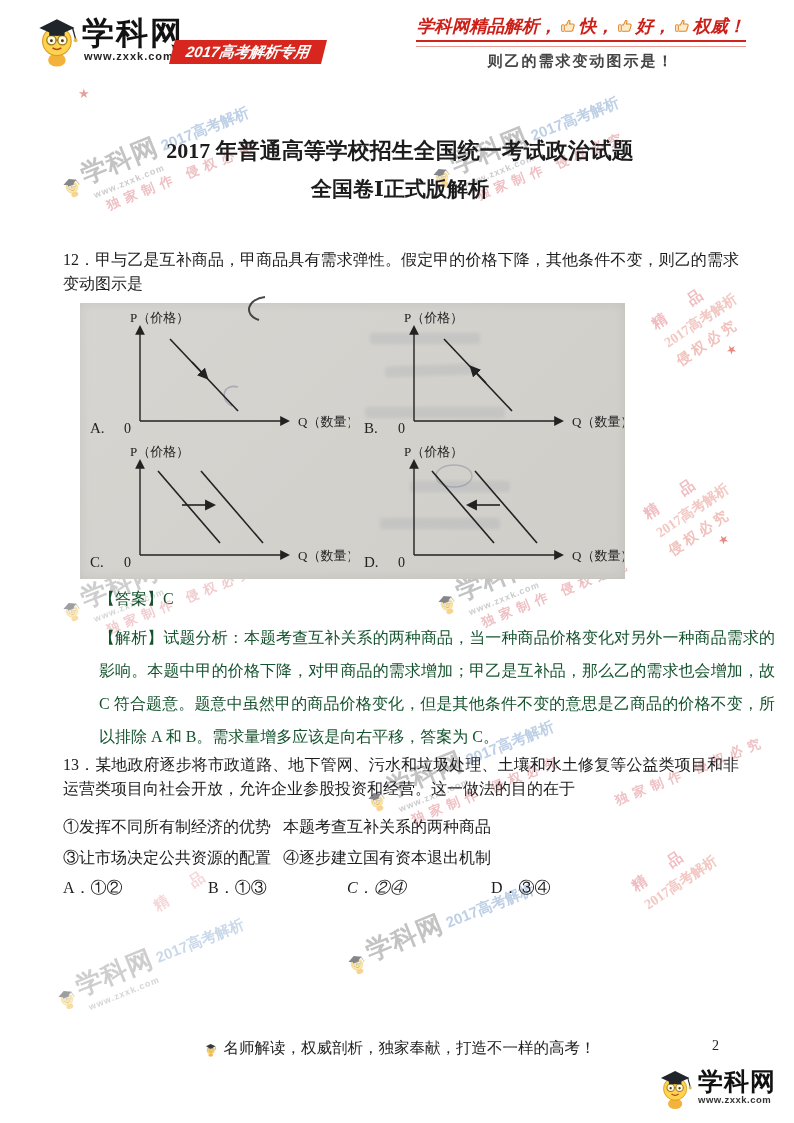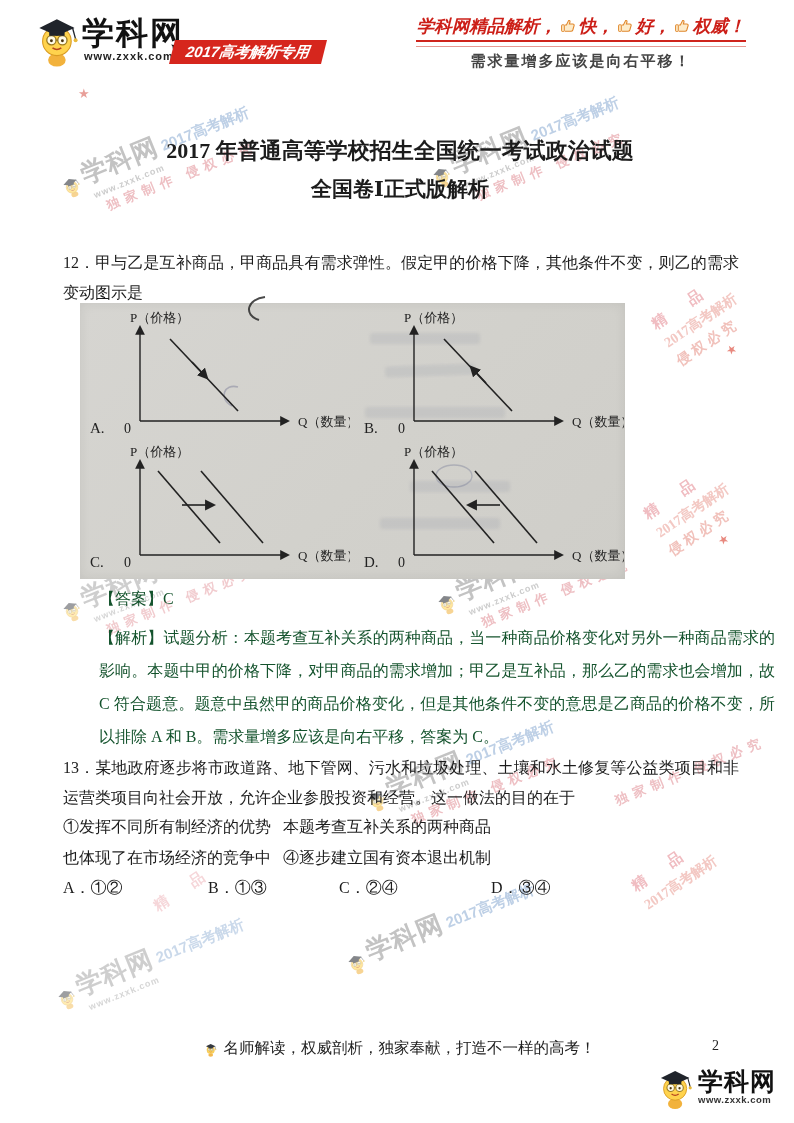--- a/index.html
+++ b/index.html
@@ -36,21 +36,21 @@
   .wm.pink{transform:rotate(-34deg);}
   .wm-premium{font:bold 15px "Liberation Serif",serif;color:#f0bcc1;letter-spacing:12px;}
   .wm-year2{font:bold 14px "Liberation Serif",serif;color:#f3c8c3;margin-top:4px;}
   .wm-rights2{font:bold 14px "Liberation Serif",serif;color:#f1c1bb;letter-spacing:4px;margin-top:4px;}
   .wm-star{color:#e8897f;font-size:12px;margin-left:46px;}
   .wm-dot{position:absolute;font-size:13px;color:rgba(214,80,70,.55);z-index:0;}
   
   .title1{left:63px;top:136px;width:674px;text-align:center;font-size:22px;font-weight:bold;z-index:2;}
   .title2{left:63px;top:175px;width:674px;text-align:center;font-size:21px;font-weight:bold;z-index:2;}
   .section-heading{left:63px;top:215px;width:674px;font-size:16px;z-index:2;}
-  .para{left:63px;width:676px;font-size:16px;line-height:30px;text-align:justify;z-index:2;}
+  .para{left:63px;width:676px;font-size:16px;line-height:24px;text-align:justify;z-index:2;}
   .red{color:#14532d;margin-left:36px;}
   .ans-line{left:63px;width:674px;font-size:16px;z-index:2;}
   .ana{line-height:33px;}
   .opt-row{left:63px;width:674px;font-size:16px;height:24px;z-index:2;}
   .opt-row .o2{position:absolute;left:220px;top:0;}
   .choice-row{left:63px;width:674px;font-size:16px;height:24px;z-index:2;}
   .choice-row span{position:absolute;top:0;white-space:nowrap;}
   
   .scan{
     position:absolute;left:80px;top:303px;width:545px;height:276px;
@@ -220,21 +220,21 @@
       <svg class="thumb">
           <use href="#thumb"></use>
         </svg>
       <span>好，</span>
       <svg class="thumb">
           <use href="#thumb"></use>
         </svg>
       <span>权威！</span>
     </span>
     <div class="slogan-rule"></div>
-    <div class="slogan-sub">需求量增多应该是向右平移！</div>
+    <div class="slogan-sub">则乙的需求变动图示是！</div>
   </div>
 
   <div class="abs title1">2017 年普通高等学校招生全国统一考试政治试题</div>
   <div class="abs title2">全国卷Ⅰ正式版解析</div>
 
   <div class="abs para" style="top:248px;">12．甲与乙是互补商品，甲商品具有需求弹性。假定甲的价格下降，其他条件不变，则乙的需求变动图示是</div>
 
   <div class="scan">
 
     <div class="bleed" style="left:290px;top:30px;width:110px;height:11px;"></div>
@@ -306,27 +306,27 @@
   <div class="abs para ana red" style="top:621px;">
     <span>【解析】</span><span>试题分析：本题考查互补关系的两种商品，当一种商品价格变化对另外一种商品需求的影响。本题中甲的价格下降，对甲商品的需求增加；甲乙是互补品，那么乙的需求也会增加，故 C 符合题意。题意中虽然甲的商品价格变化，但是其他条件不变的意思是乙商品的价格不变，所以排除 A 和 B。需求量增多应该是向右平移，答案为 C。</span>
   </div>
 
   <div class="abs para" style="top:753px;">13．某地政府逐步将市政道路、地下管网、污水和垃圾处理、土壤和水土修复等公益类项目和非运营类项目向社会开放，允许企业参股投资和经营。这一做法的目的在于</div>
   <div class="abs opt-row" style="top:817px;">
     <span>①发挥不同所有制经济的优势</span>
     <span class="o2">本题考查互补关系的两种商品</span>
   </div>
   <div class="abs opt-row" style="top:848px;">
-    <span>也体现了在市场经济的竞争中</span>
+    <span>③让市场决定公共资源的配置</span>
     <span class="o2">④逐步建立国有资本退出机制</span>
   </div>
   <div class="abs choice-row" style="top:878px;">
     <span style="left:0;">A．①②</span>
     <span style="left:145px;">B．①③</span>
-    <span style="left:276px;">C．②④</span>
+    <span style="left:284px;font-style:italic;">C．②④</span>
     <span style="left:428px;text-align:center;">D．③④</span>
   </div>
 
   <div class="footer">
     <svg class="f-mascot">
         <use href="#mascot"></use>
       </svg>
     <span>名师解读，权威剖析，独家奉献，打造不一样的高考！</span>
   </div>
   <div class="page-num">2</div>

